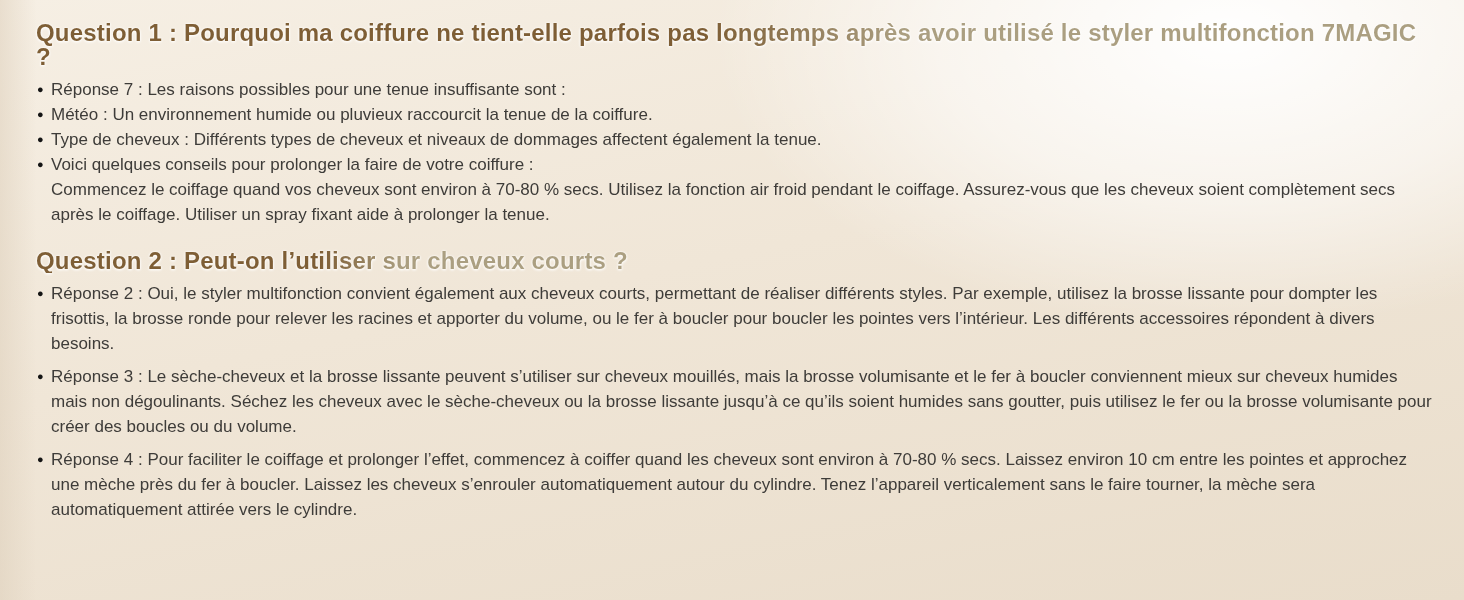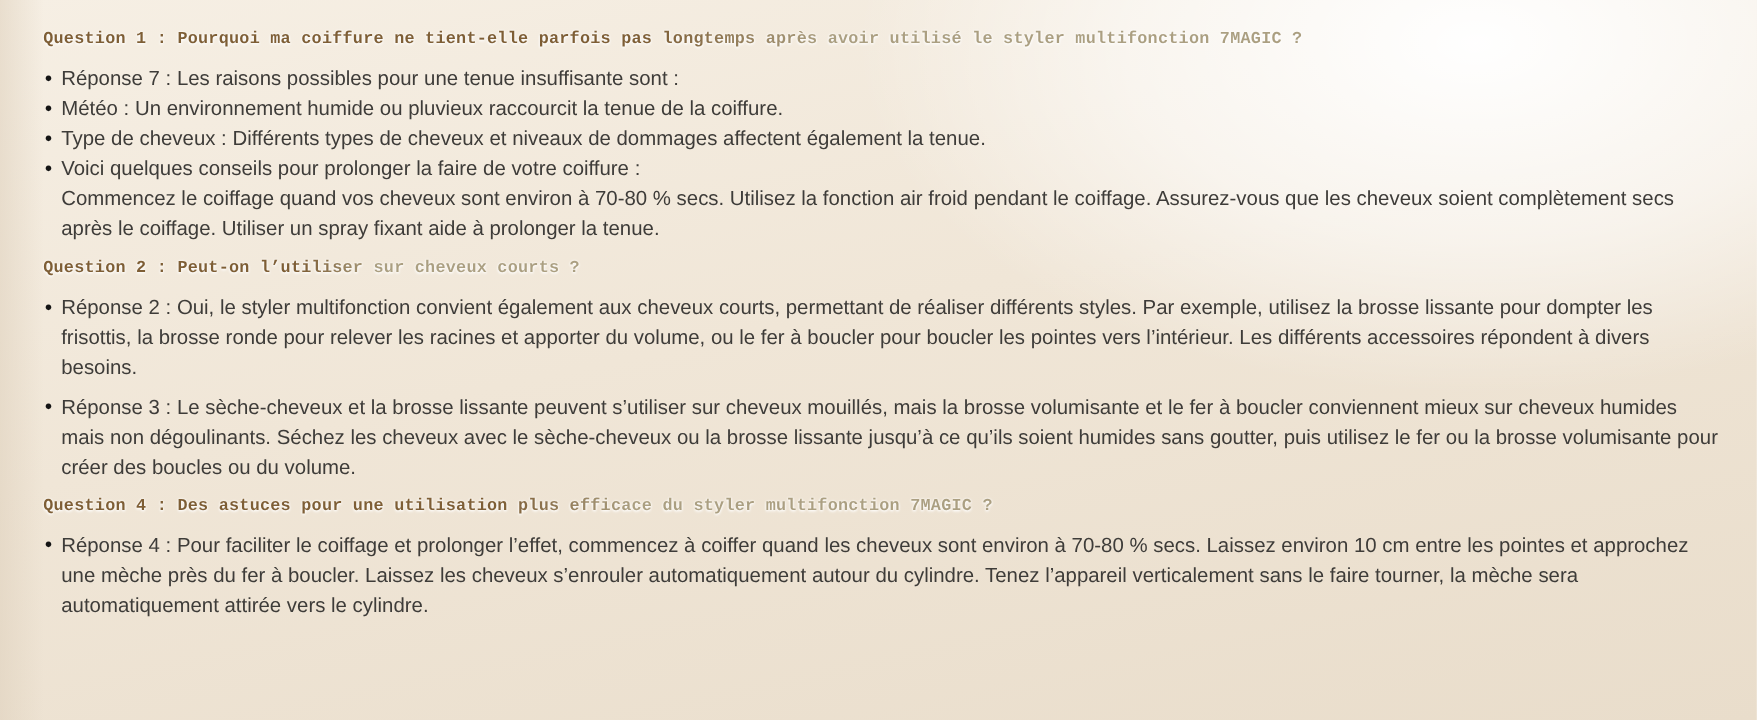--- a/index.html
+++ b/index.html
@@ -8,29 +8,28 @@
     font-family: "Liberation Sans", "DejaVu Sans", sans-serif;
     background:
       radial-gradient(ellipse 760px 430px at 84% 6%, rgba(255,255,255,0.98) 0%, rgba(255,255,255,0.55) 38%, rgba(255,255,255,0) 68%),
       linear-gradient(90deg, rgba(222,208,188,0.55) 0%, rgba(222,208,188,0) 2.5%),
       linear-gradient(168deg, #f6efe4 0%, #f0e6d7 45%, #e9ddcb 100%);
   }
   main.faq { padding: 21px 30px 0 36px; }
 
   section.faq-section { margin-top: 8px; }
   section.faq-section:first-of-type { margin-top: 0; }
-  section.faq-section:nth-of-type(2) { margin-top: 9px; }
+  section.faq-section:nth-of-type(2) { margin-top: 22px; }
 
   h2.question {
-    font-size: 14px;
+    font-size: 24px;
     line-height: 24px;
     font-weight: bold;
     margin: 0 0 8px 0;
     letter-spacing: 0.2px;
-    font-family: Liberation Mono, monospace;
   }
   h2.question .grad {
     display: inline-block;
     background: linear-gradient(90deg, #7e5e35 0%, #7e5e35 48%, #ab9f81 62%, #ab9f81 100%);
     -webkit-background-clip: text;
     background-clip: text;
     color: transparent;
     filter: drop-shadow(0 0 1px rgba(255,255,255,0.95)) drop-shadow(0 1px 1px rgba(255,255,255,0.8));
   }
 
@@ -93,22 +92,19 @@
   </section>
 
   <section class="faq-section">
     <div class="item">
       <span class="bullet">●</span>
       <span class="item-text">Réponse 3 : Le sèche-cheveux et la brosse lissante peuvent s’utiliser sur cheveux mouillés, mais la brosse volumisante et le fer à boucler conviennent mieux sur cheveux humides mais non dégoulinants. Séchez les cheveux avec le sèche-cheveux ou la brosse lissante jusqu’à ce qu’ils soient humides sans goutter, puis utilisez le fer ou la brosse volumisante pour créer des boucles ou du volume.</span>
     </div>
   </section>
 
   <section class="faq-section">
-    <h2 class="question">
-      <span class="grad">Question 4 : Des astuces pour une utilisation plus efficace du styler multifonction 7MAGIC ?</span>
-    </h2>
     <div class="item">
       <span class="bullet">●</span>
       <span class="item-text">Réponse 4 : Pour faciliter le coiffage et prolonger l’effet, commencez à coiffer quand les cheveux sont environ à 70-80 % secs. Laissez environ 10 cm entre les pointes et approchez une mèche près du fer à boucler. Laissez les cheveux s’enrouler automatiquement autour du cylindre. Tenez l’appareil verticalement sans le faire tourner, la mèche sera automatiquement attirée vers le cylindre.</span>
     </div>
   </section>
 
 </main>
 
 </body></html>

